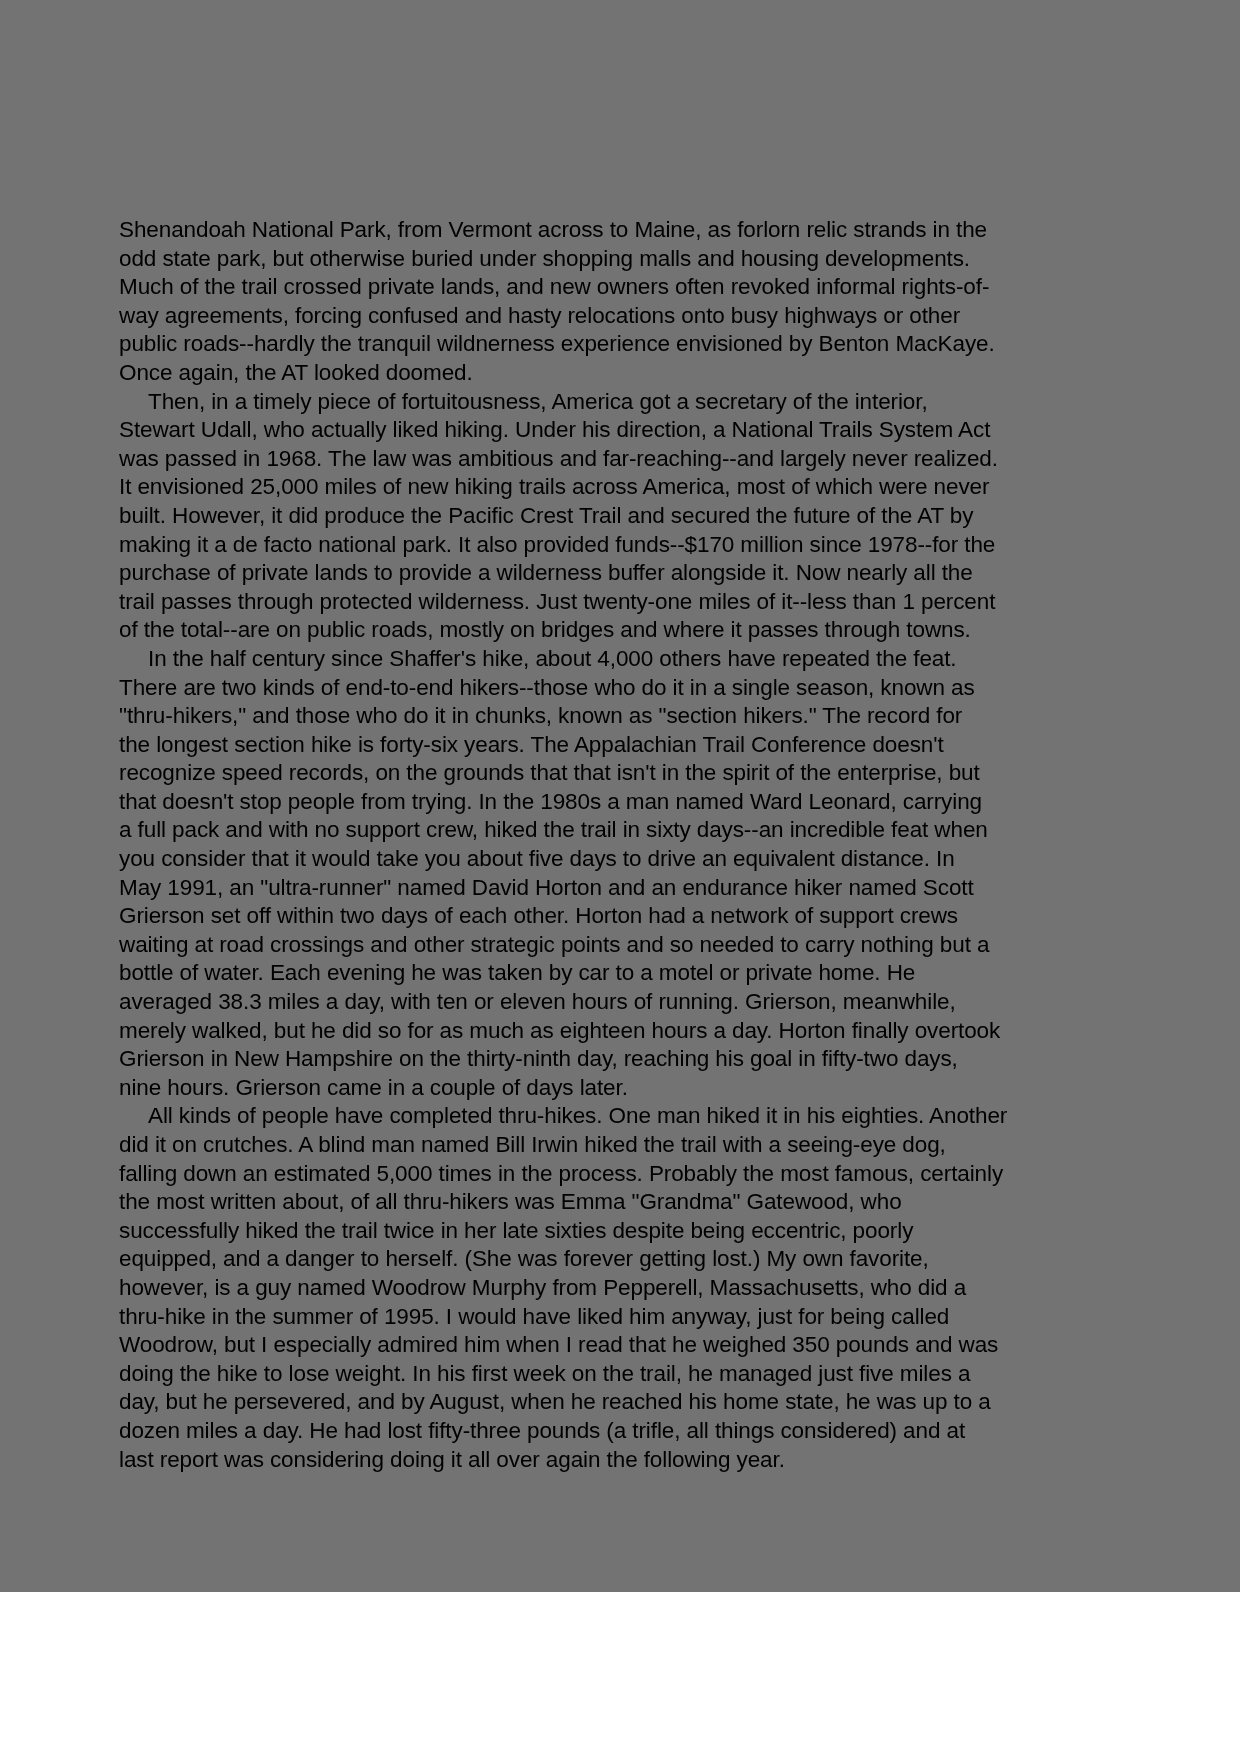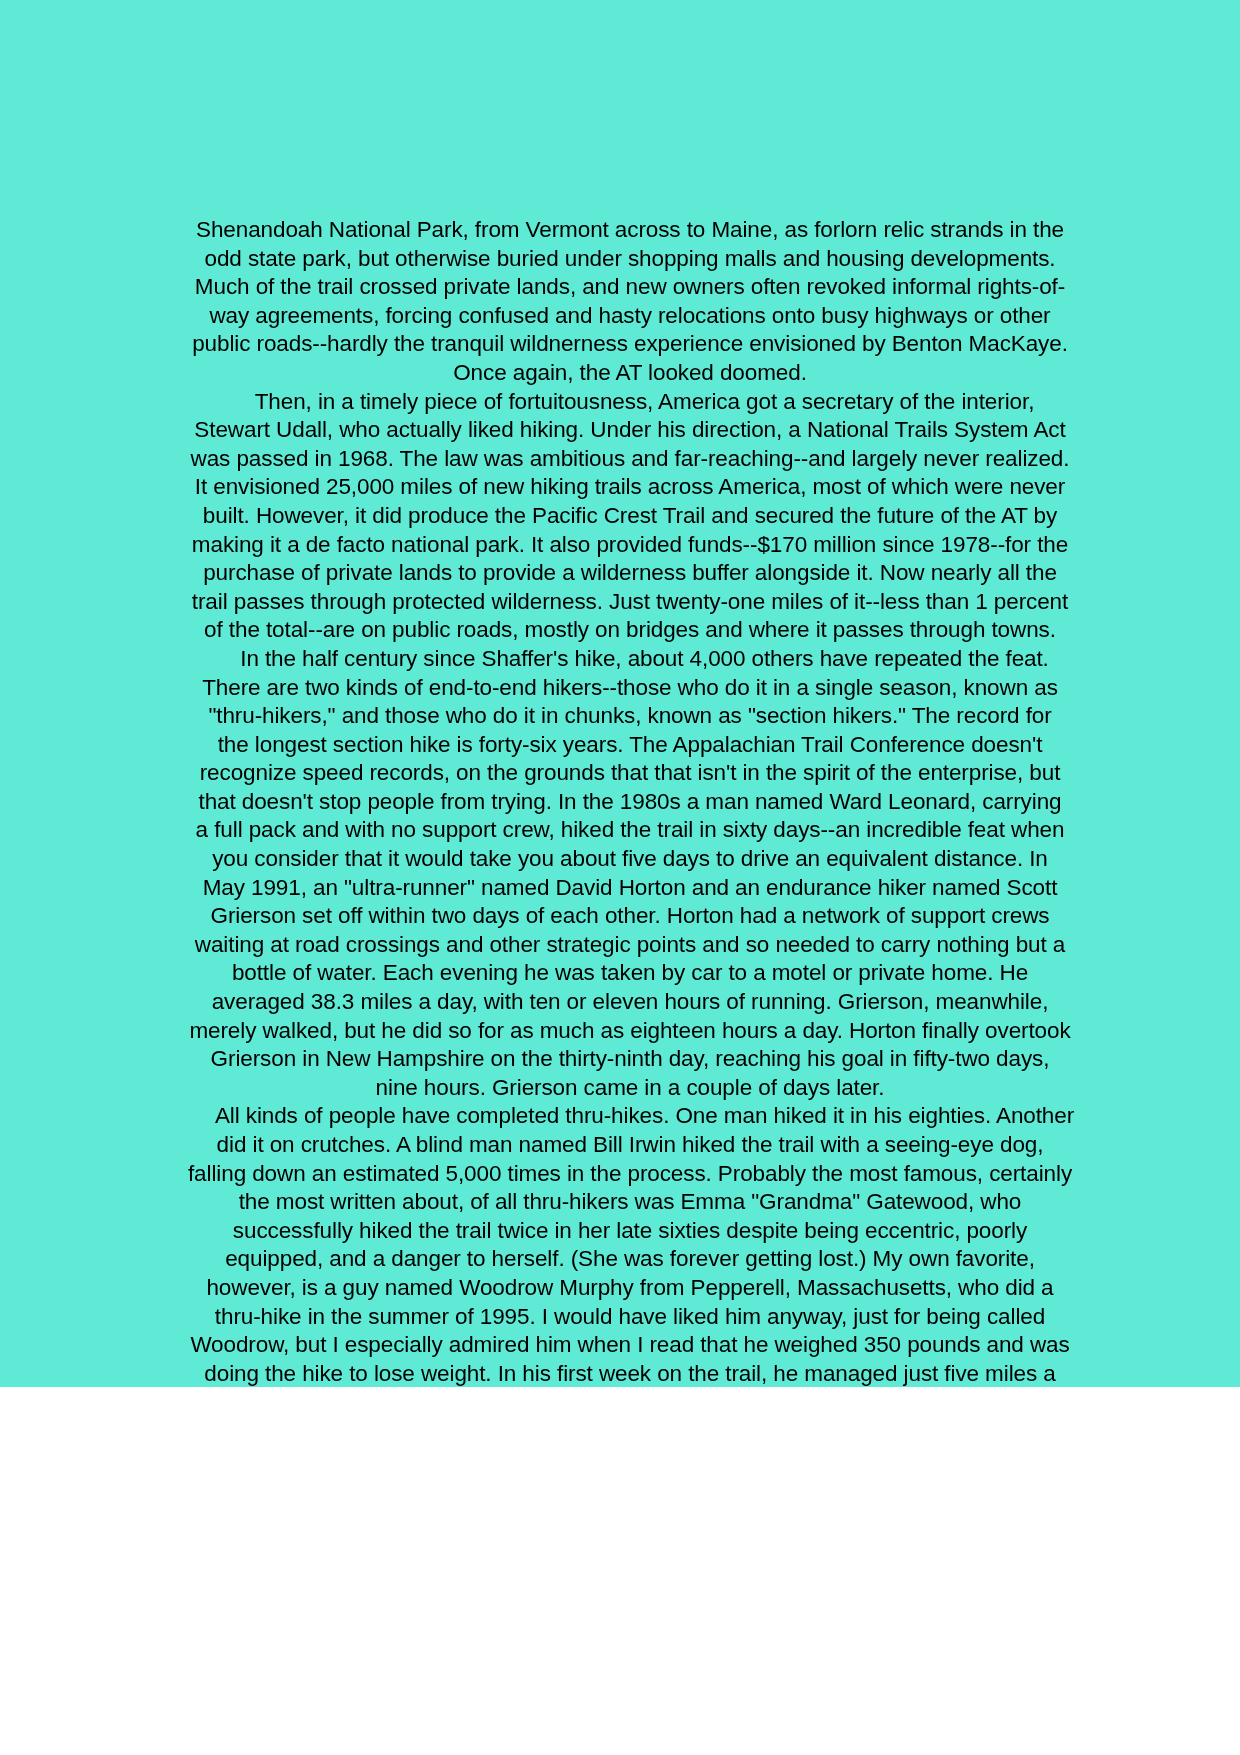--- a/index.html
+++ b/index.html
@@ -7,24 +7,23 @@
     padding: 0;
   }
   body {
     width: 1240px;
     height: 1755px;
     background: #ffffff;
   }
   .page {
     position: relative;
     width: 1240px;
-    height: 1387px;
-    background: #5eead4;
+    height: 1592px;
+    background: #737373;
     overflow: hidden;
-    text-align: center;
   }
   .text-block {
     position: absolute;
     left: 119px;
     top: 216px;
     width: 1022px;
     font-family: "Liberation Sans", "DejaVu Sans", sans-serif;
     font-size: 22.5px;
     line-height: 28.6px;
     letter-spacing: -0.1px;

